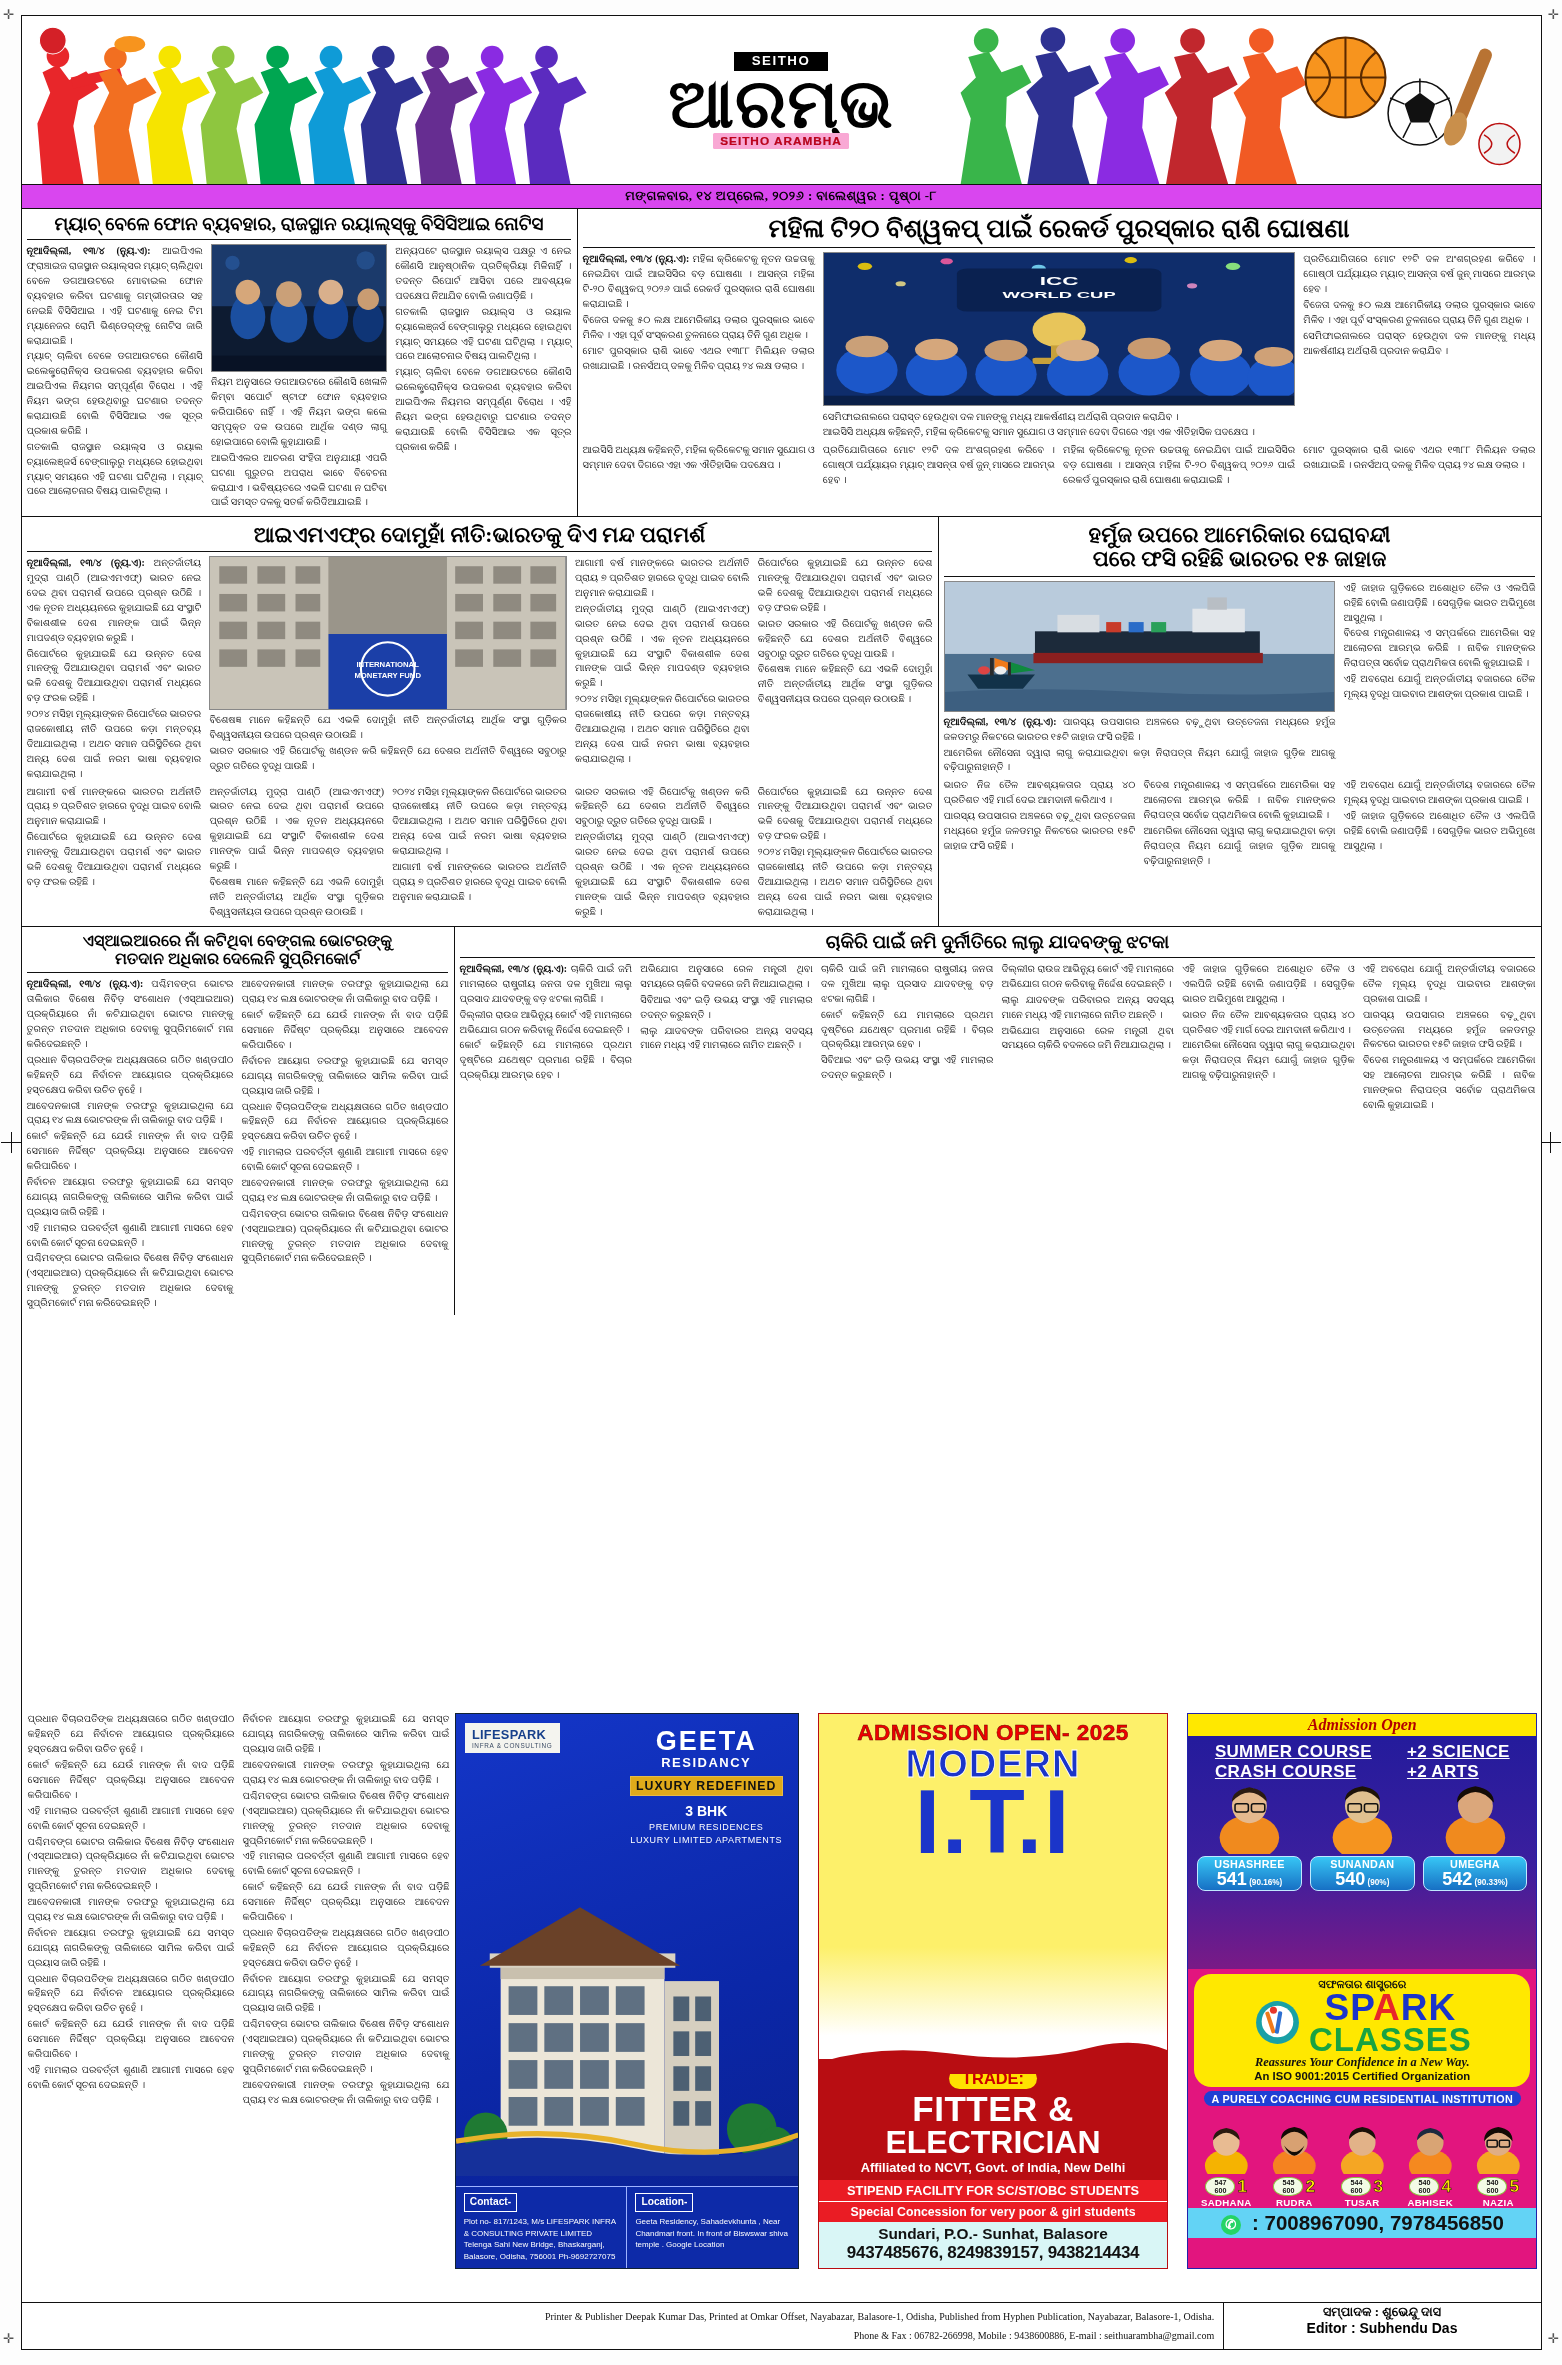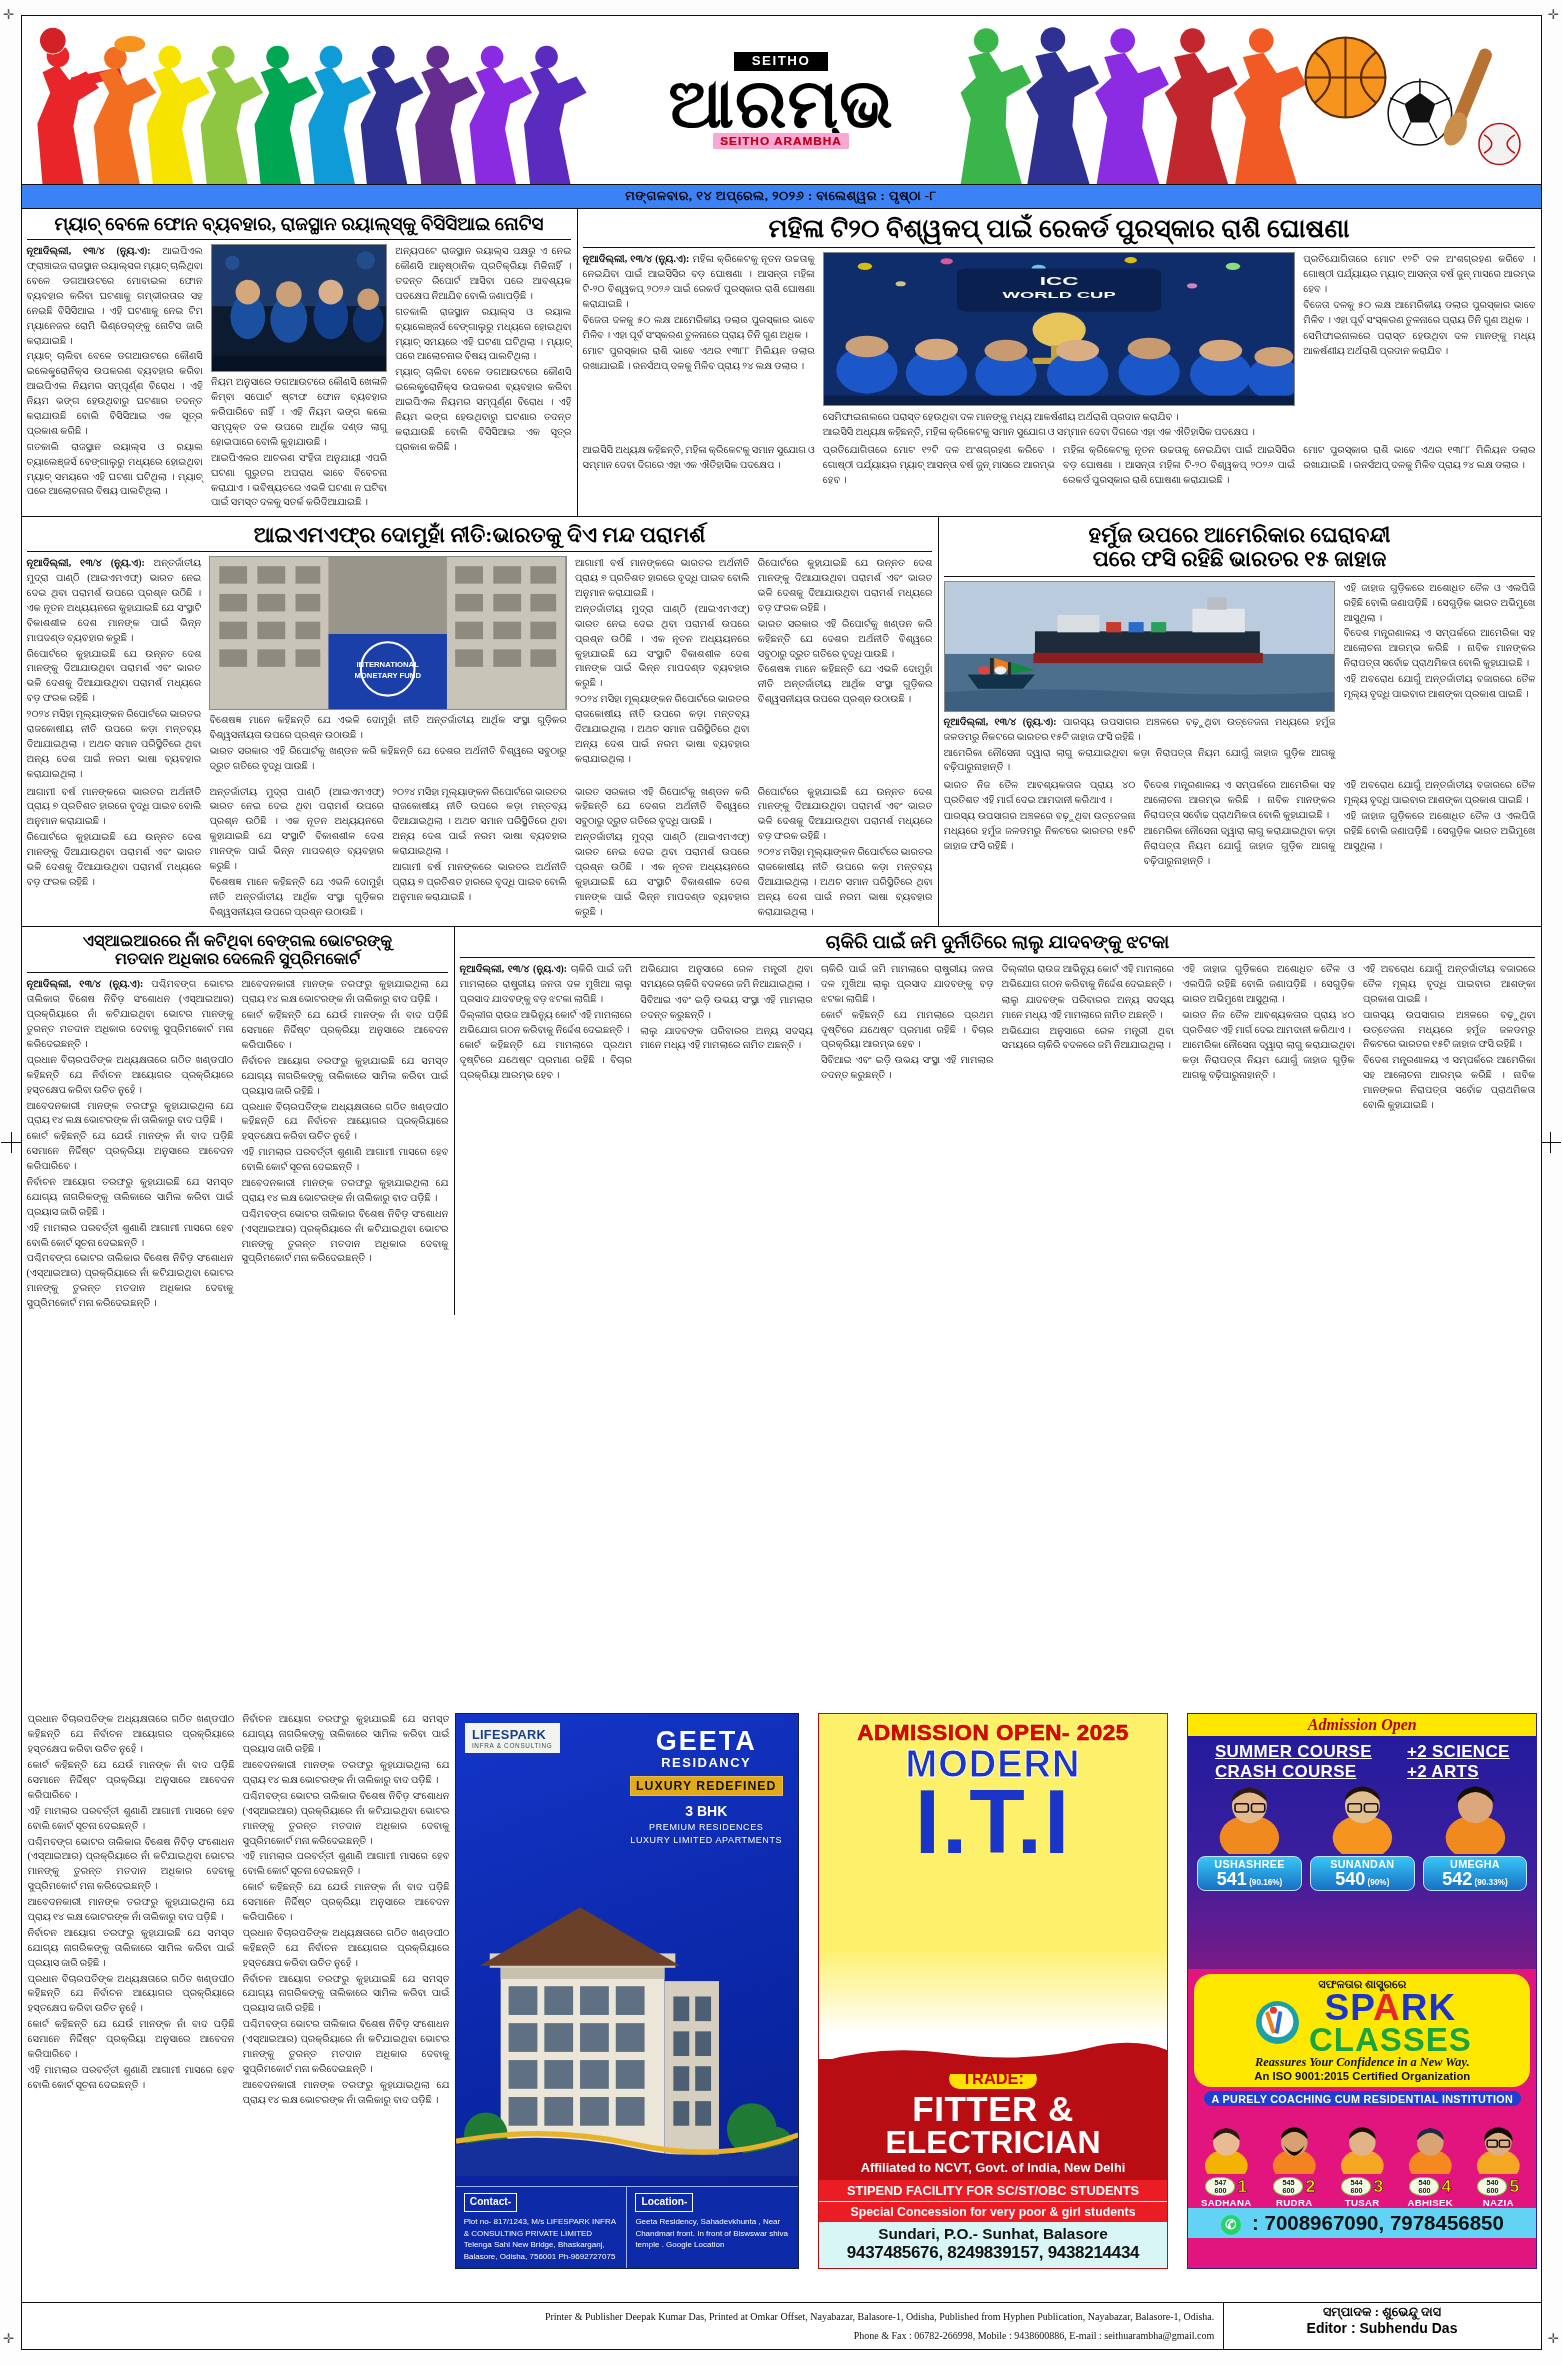--- a/index.html
+++ b/index.html
@@ -51,21 +51,21 @@
   .seitho-sub {
     background:#f9a8d4; color:#c2001a; font-weight:700; font-size: 11.8px;
     letter-spacing:1px; padding: 1px 7.2px; margin-top:-3.1px;
     border-radius:1.5px; -webkit-text-stroke: 0.2px #7a0010;
   }
 
   .dateline {
     height: 23.6px; border-bottom: 1px solid #111;
     display:flex; align-items:center; justify-content:center;
     font-family:"Liberation Serif", serif; font-size: 12.8px; font-weight:700; color:#000;
-    letter-spacing:0.5px; background:#3b82f6;
+    letter-spacing:0.5px; background:#d946ef;
   }
 
   
   .hl {
     font-family:"Liberation Serif", serif;
     font-weight: 800; color:#000; line-height:1.14;
     text-align:center; padding: 2px 0 4.1px;
   }
   .hl.h1 { font-size: 25.6px; }
   .hl.h2 { font-size: 21.5px; }

